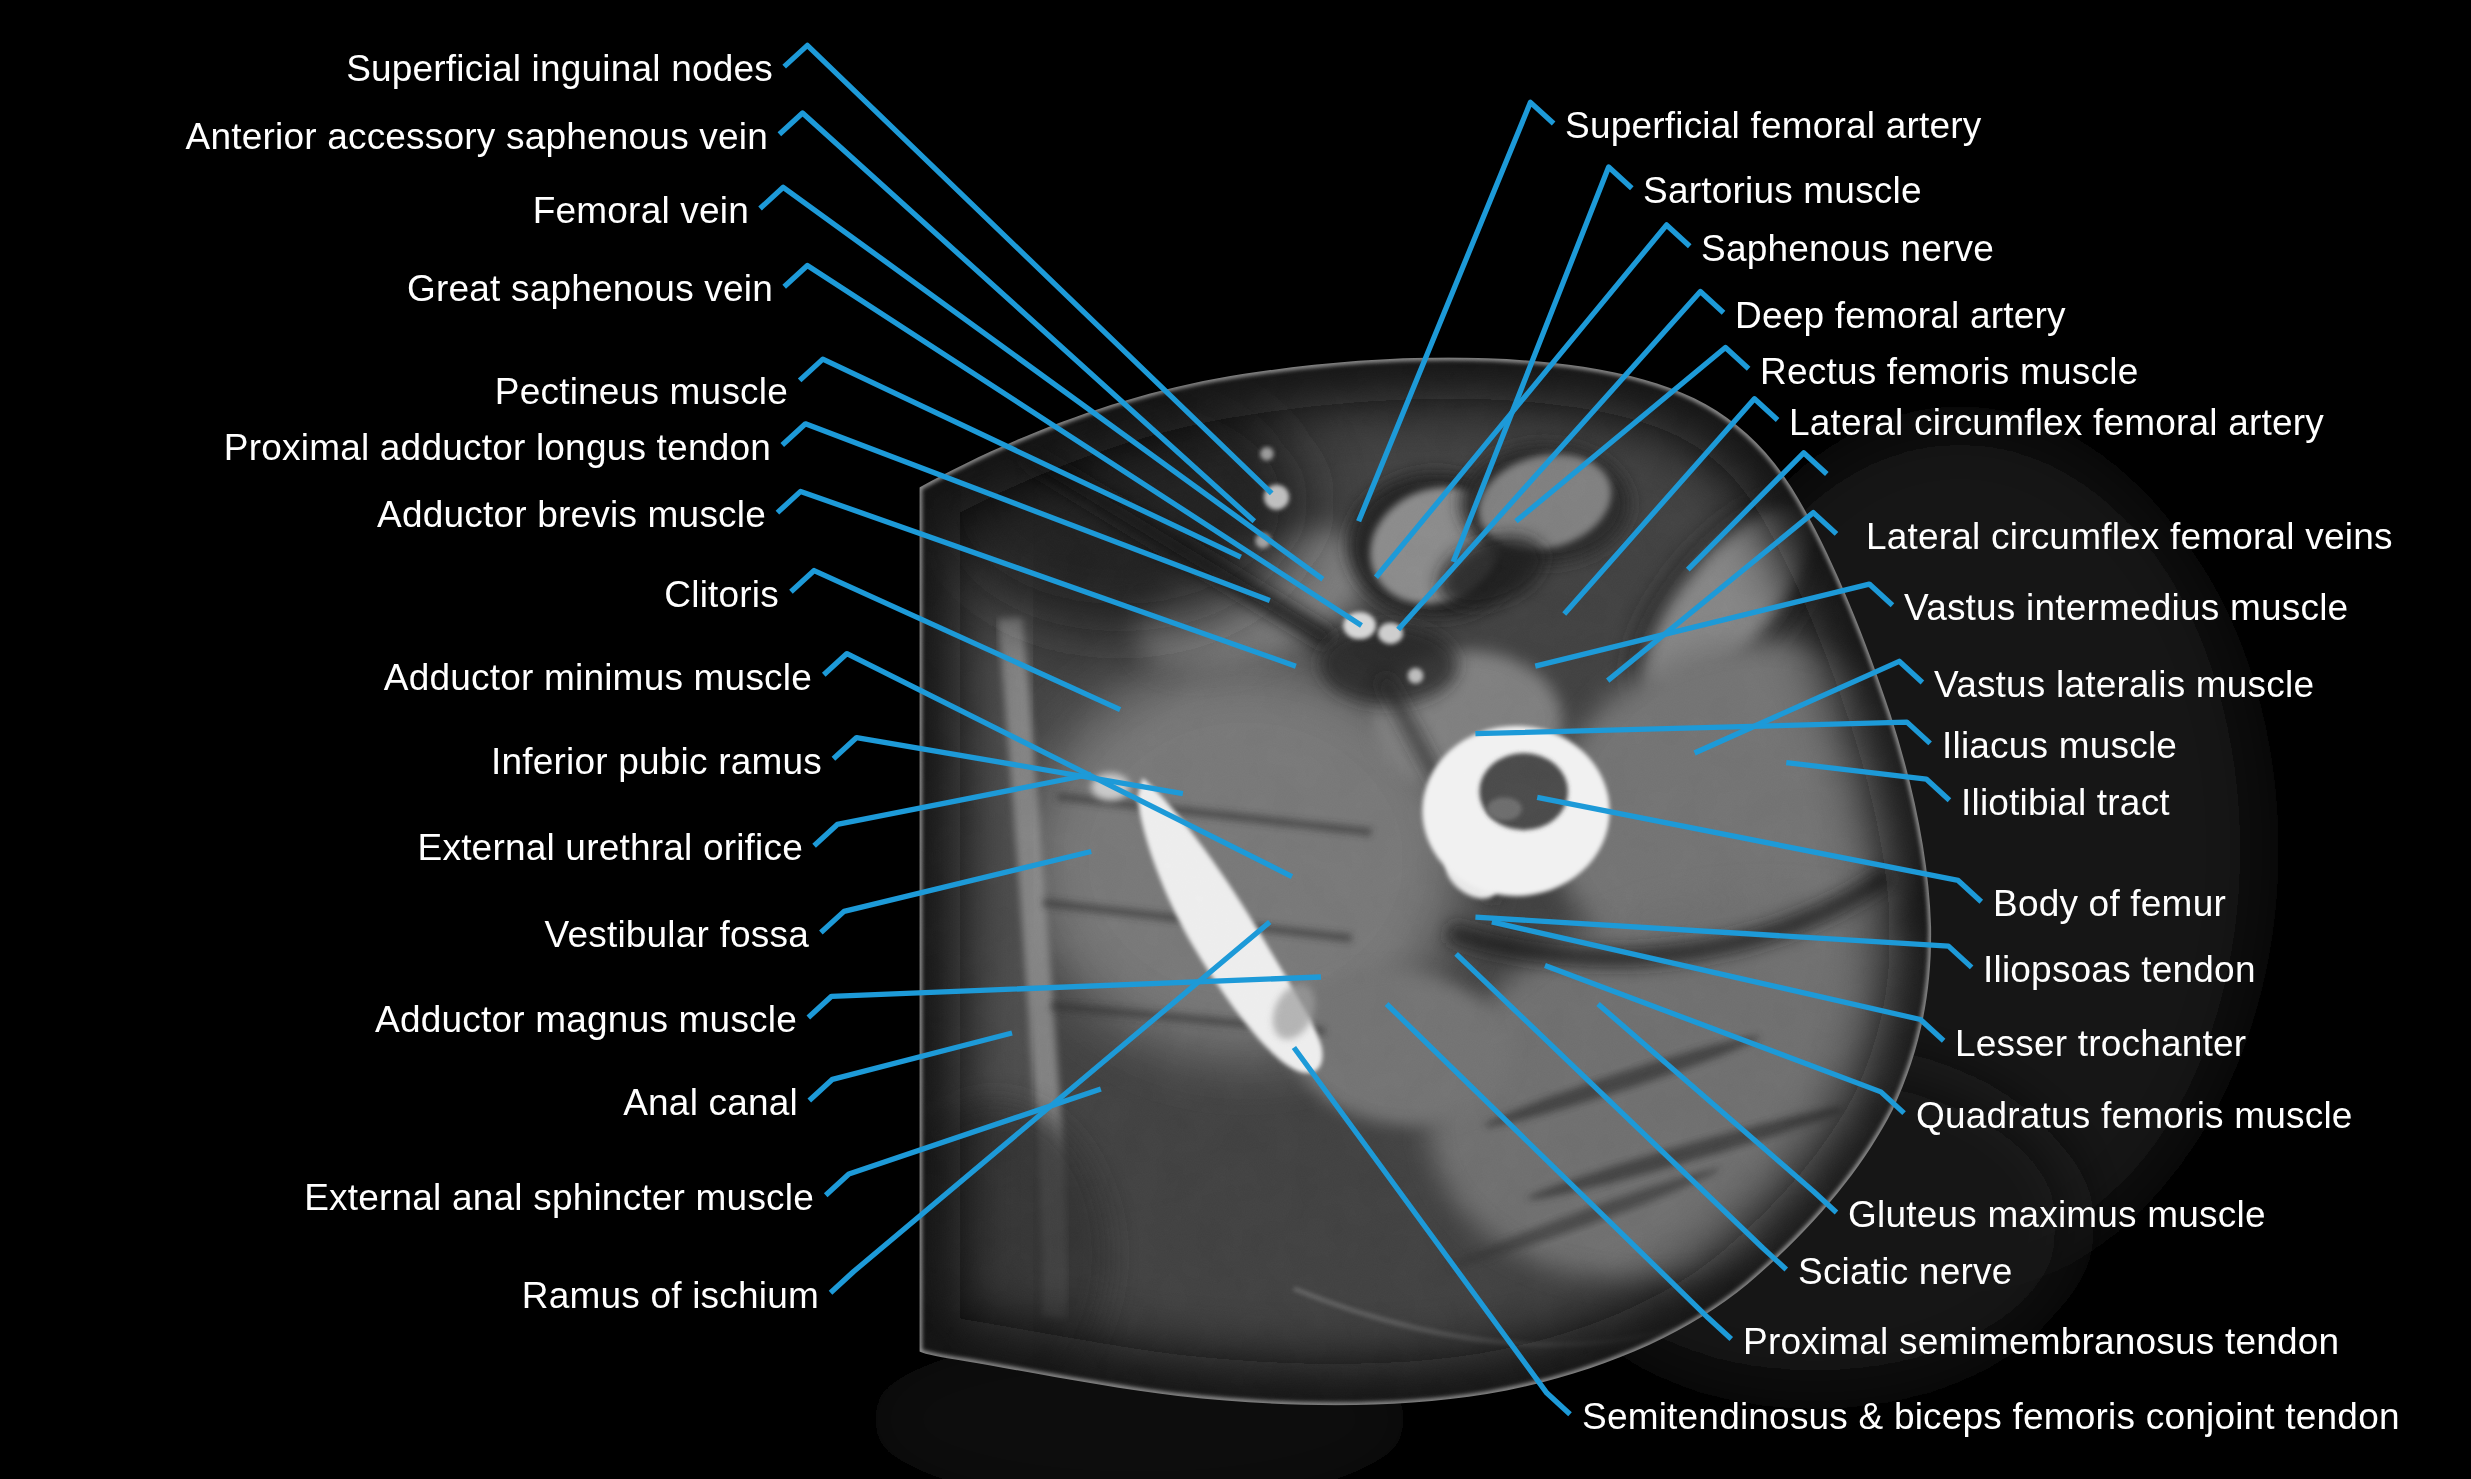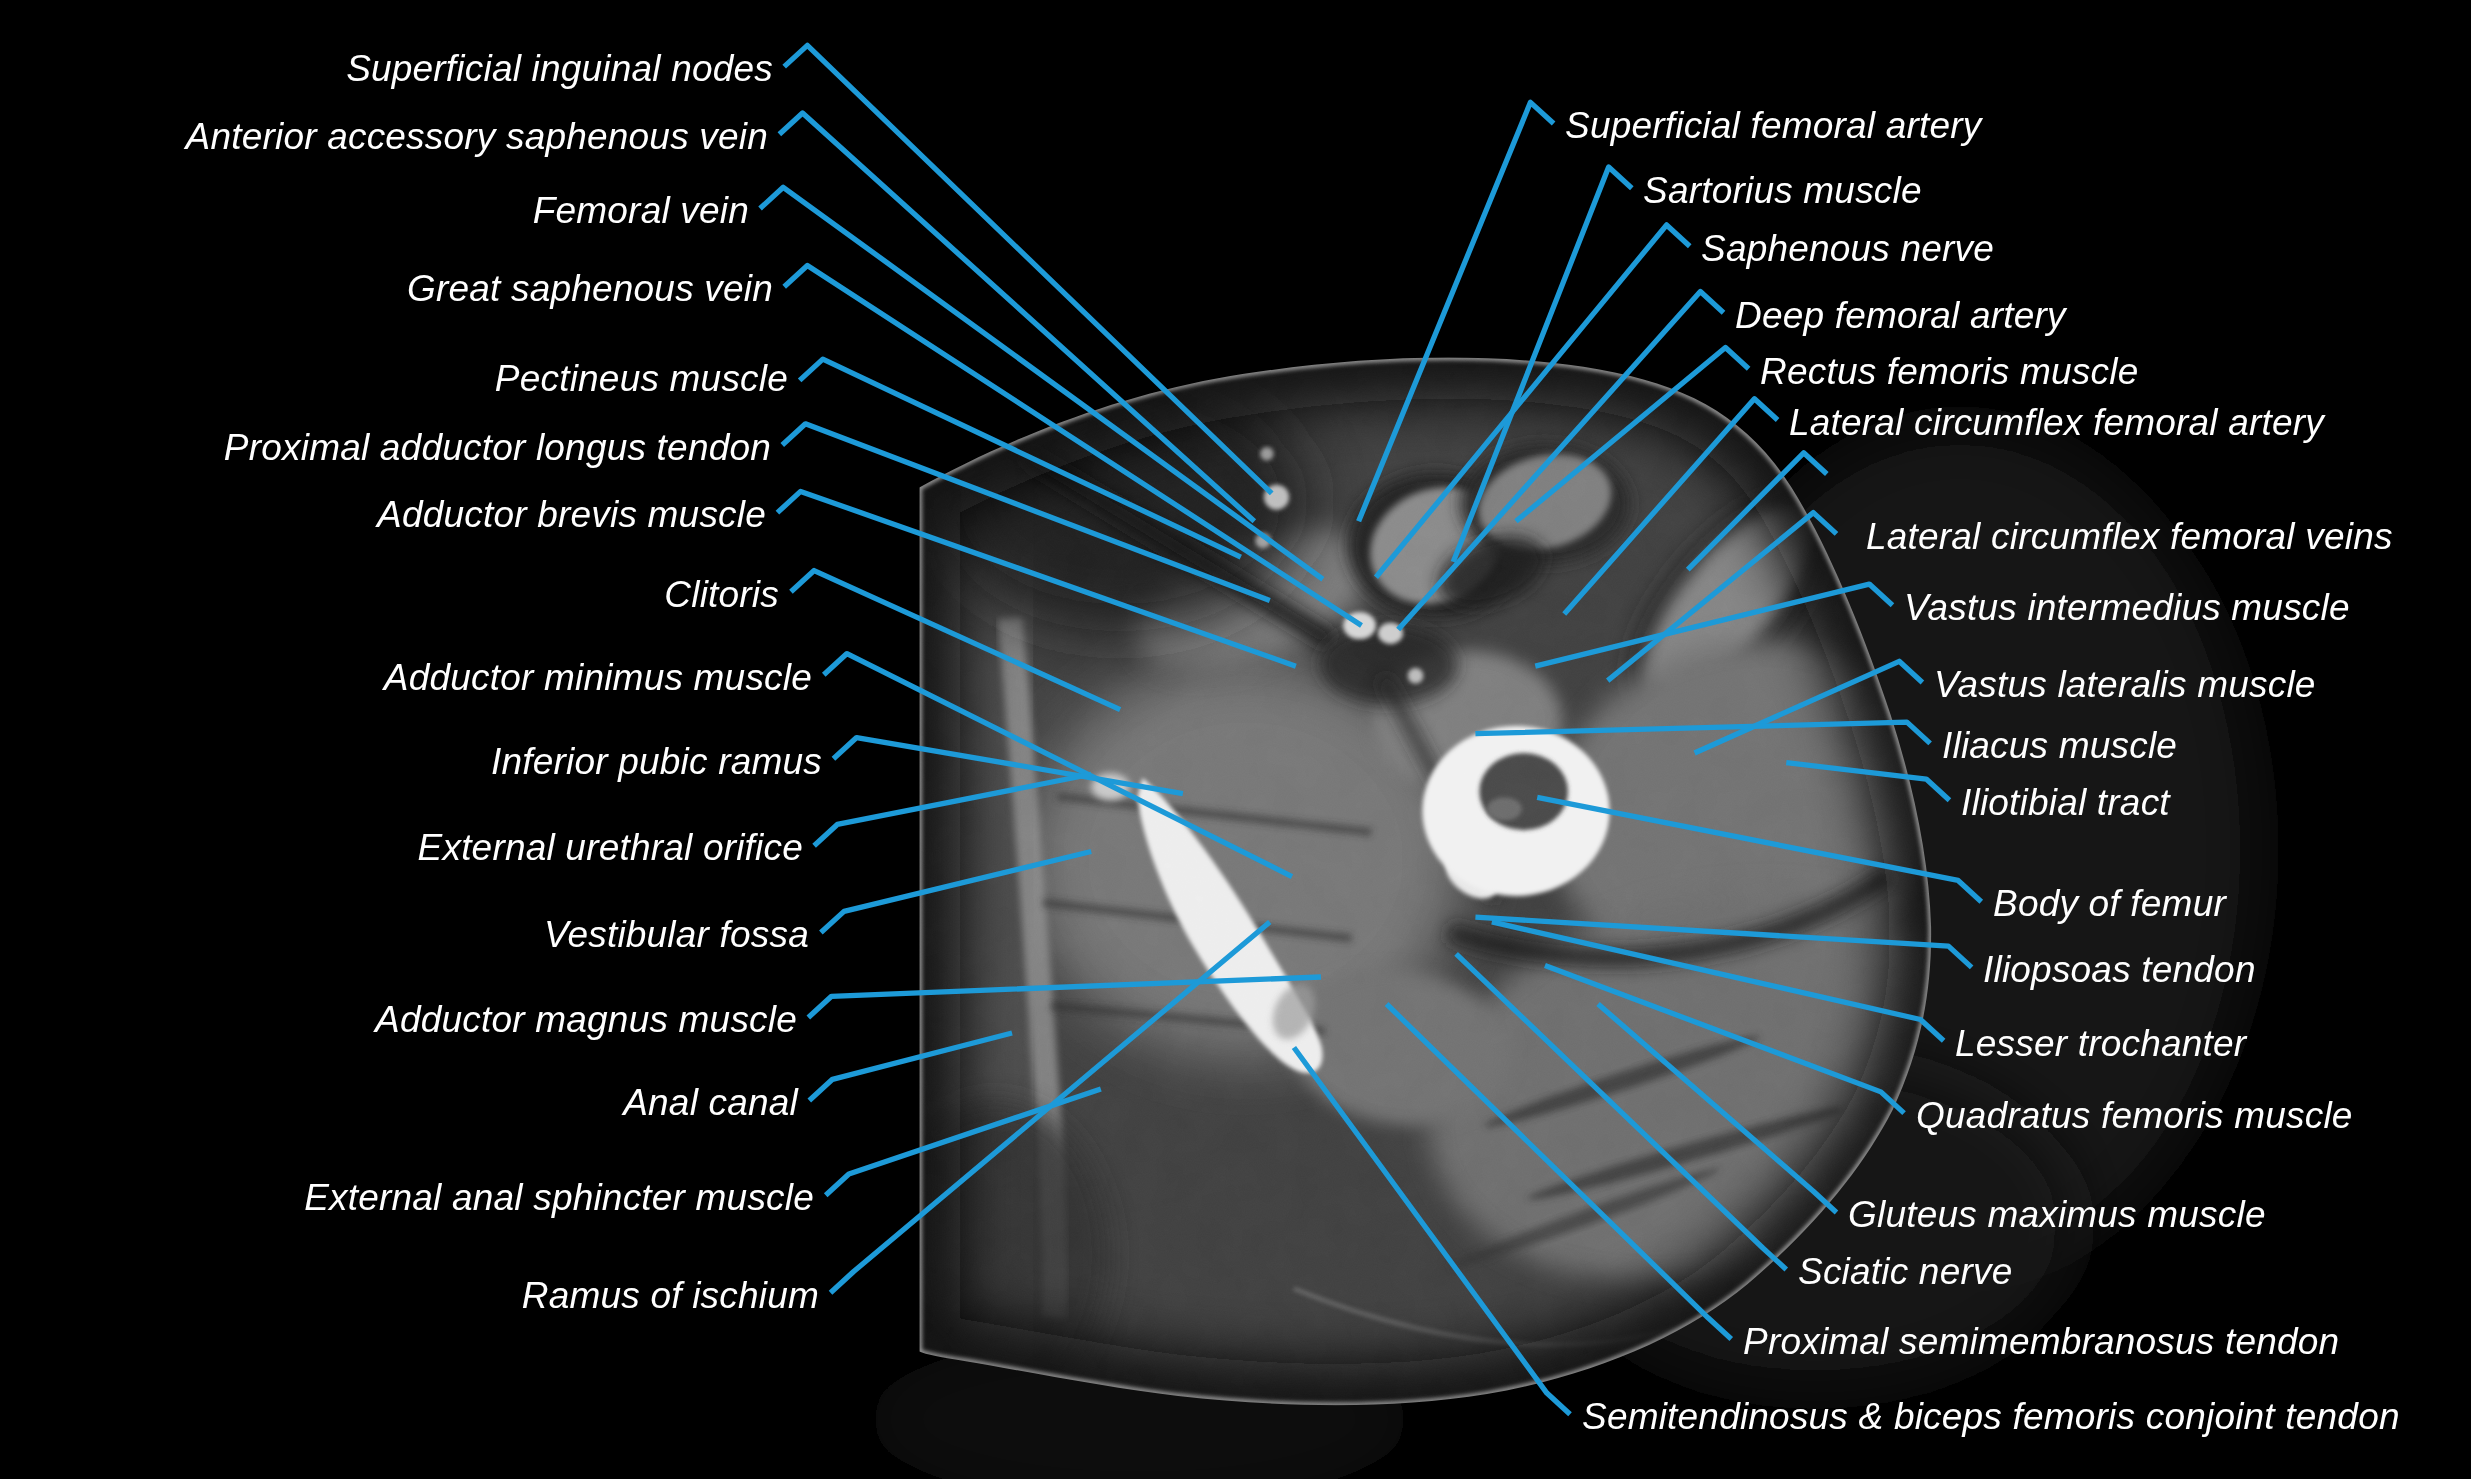--- a/index.html
+++ b/index.html
@@ -15,21 +15,20 @@
     background: #000;
   }
   #ct-svg {
     position: absolute; left: 0; top: 0;
     width: 2472px; height: 1479px;
   }
   #labels {
     position: absolute; left: 0; top: 0;
     width: 2472px; height: 1479px;
     pointer-events: none;
-    font-style: italic;
   }
   .anat-label {
     position: absolute;
     color: #ffffff;
     font-size: 37px;
     line-height: 44px;
     height: 44px;
     white-space: nowrap;
     font-weight: 400;
     letter-spacing: 0.2px;
@@ -191,21 +190,21 @@
         <polyline points="1793,1387 1769,1365 1436,1040" fill="none" stroke="#1d9ad8" stroke-width="5.5" stroke-linejoin="round"></polyline>
         <polyline points="1626,1465 1602,1443 1340,1085" fill="none" stroke="#1d9ad8" stroke-width="5.5" stroke-linejoin="round"></polyline>
       </g>
   </svg>
 
   <div id="labels">
       <div class="anat-label side-left" style="top: 47px; right: 1699px;">Superficial inguinal nodes</div>
       <div class="anat-label side-left" style="top: 115px; right: 1704px;">Anterior accessory saphenous vein</div>
       <div class="anat-label side-left" style="top: 189px; right: 1723px;">Femoral vein</div>
       <div class="anat-label side-left" style="top: 267px; right: 1699px;">Great saphenous vein</div>
-      <div class="anat-label side-left" style="top: 357px; right: 1684px;">Pectineus muscle</div>
+      <div class="anat-label side-left" style="top: 370px; right: 1684px;">Pectineus muscle</div>
       <div class="anat-label side-left" style="top: 426px; right: 1701px;">Proximal adductor longus tendon</div>
       <div class="anat-label side-left" style="top: 493px; right: 1706px;">Adductor brevis muscle</div>
       <div class="anat-label side-left" style="top: 573px; right: 1693px;">Clitoris</div>
       <div class="anat-label side-left" style="top: 656px; right: 1660px;">Adductor minimus muscle</div>
       <div class="anat-label side-left" style="top: 740px; right: 1650px; margin-left: 44px;">Inferior pubic ramus</div>
       <div class="anat-label side-left" style="top: 826px; right: 1669px;">External urethral orifice</div>
       <div class="anat-label side-left" style="top: 913px; right: 1663px;">Vestibular fossa</div>
       <div class="anat-label side-left" style="top: 998px; right: 1675px;">Adductor magnus muscle</div>
       <div class="anat-label side-left" style="top: 1081px; right: 1674px;">Anal canal</div>
       <div class="anat-label side-left" style="top: 1176px; right: 1658px;">External anal sphincter muscle</div>

